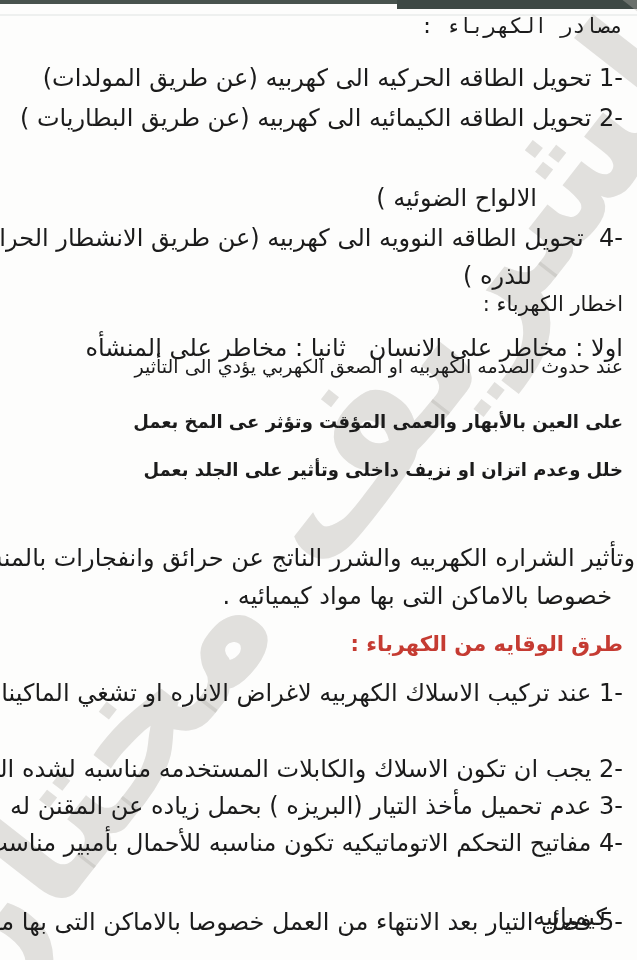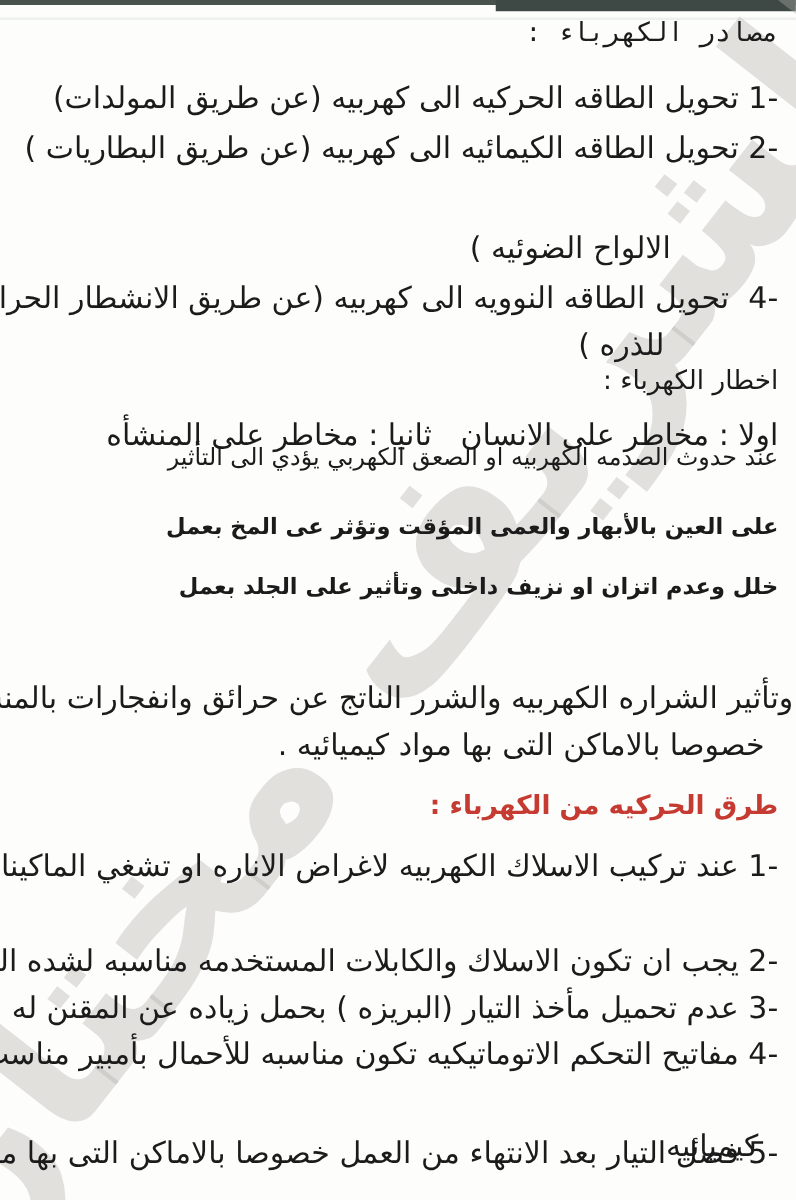--- a/index.html
+++ b/index.html
@@ -83,21 +83,21 @@
   <div class="line t18 y-s5">للذره )</div>
 
   <div class="line t21 y-hheading">اخطار الكهرباء :</div>
   <div class="line t18 y-hsub">اولا : مخاطر على الانسان &nbsp;&nbsp;ثانيا : مخاطر على المنشأه</div>
   <div class="line t19 y-h0">عند حدوث الصدمه الكهربيه او الصعق الكهربي يؤدي الى التأثير</div>
   <div class="line big y-h1">على العين بالأبهار والعمى المؤقت وتؤثر عى المخ بعمل</div>
   <div class="line big y-h2">خلل وعدم اتزان او نزيف داخلى وتأثير على الجلد بعمل</div>
   <div class="line t18 y-h4">وتأثير الشراره الكهربيه والشرر الناتج عن حرائق وانفجارات بالمنشأ</div>
   <div class="line t18 y-h5">خصوصا بالاماكن التى بها مواد كيميائيه .</div>
 
-  <div class="line t21 red y-pheading">طرق الحركيه من الكهرباء :</div>
+  <div class="line t21 red y-pheading">طرق الوقايه من الكهرباء :</div>
   <div class="line t18 y-p0">-1 عند تركيب الاسلاك الكهربيه لاغراض الاناره او تشغي الماكينات</div>
   <div class="line t18 y-p2">-2 يجب ان تكون الاسلاك والكابلات المستخدمه مناسبه لشده التيار .</div>
   <div class="line t18 y-p3">-3 عدم تحميل مأخذ التيار (البريزه ) بحمل زياده عن المقنن له .</div>
   <div class="line t18 y-p4">-4 مفاتيح التحكم الاتوماتيكيه تكون مناسبه للأحمال بأمبير مناسب</div>
   <div class="line t18 y-p5">-5 فصل التيار بعد الانتهاء من العمل خصوصا بالاماكن التى بها مواد</div>
   <div class="line t18 y-p6">كيميائيه</div>
 
 </div>
 
 </body></html>

